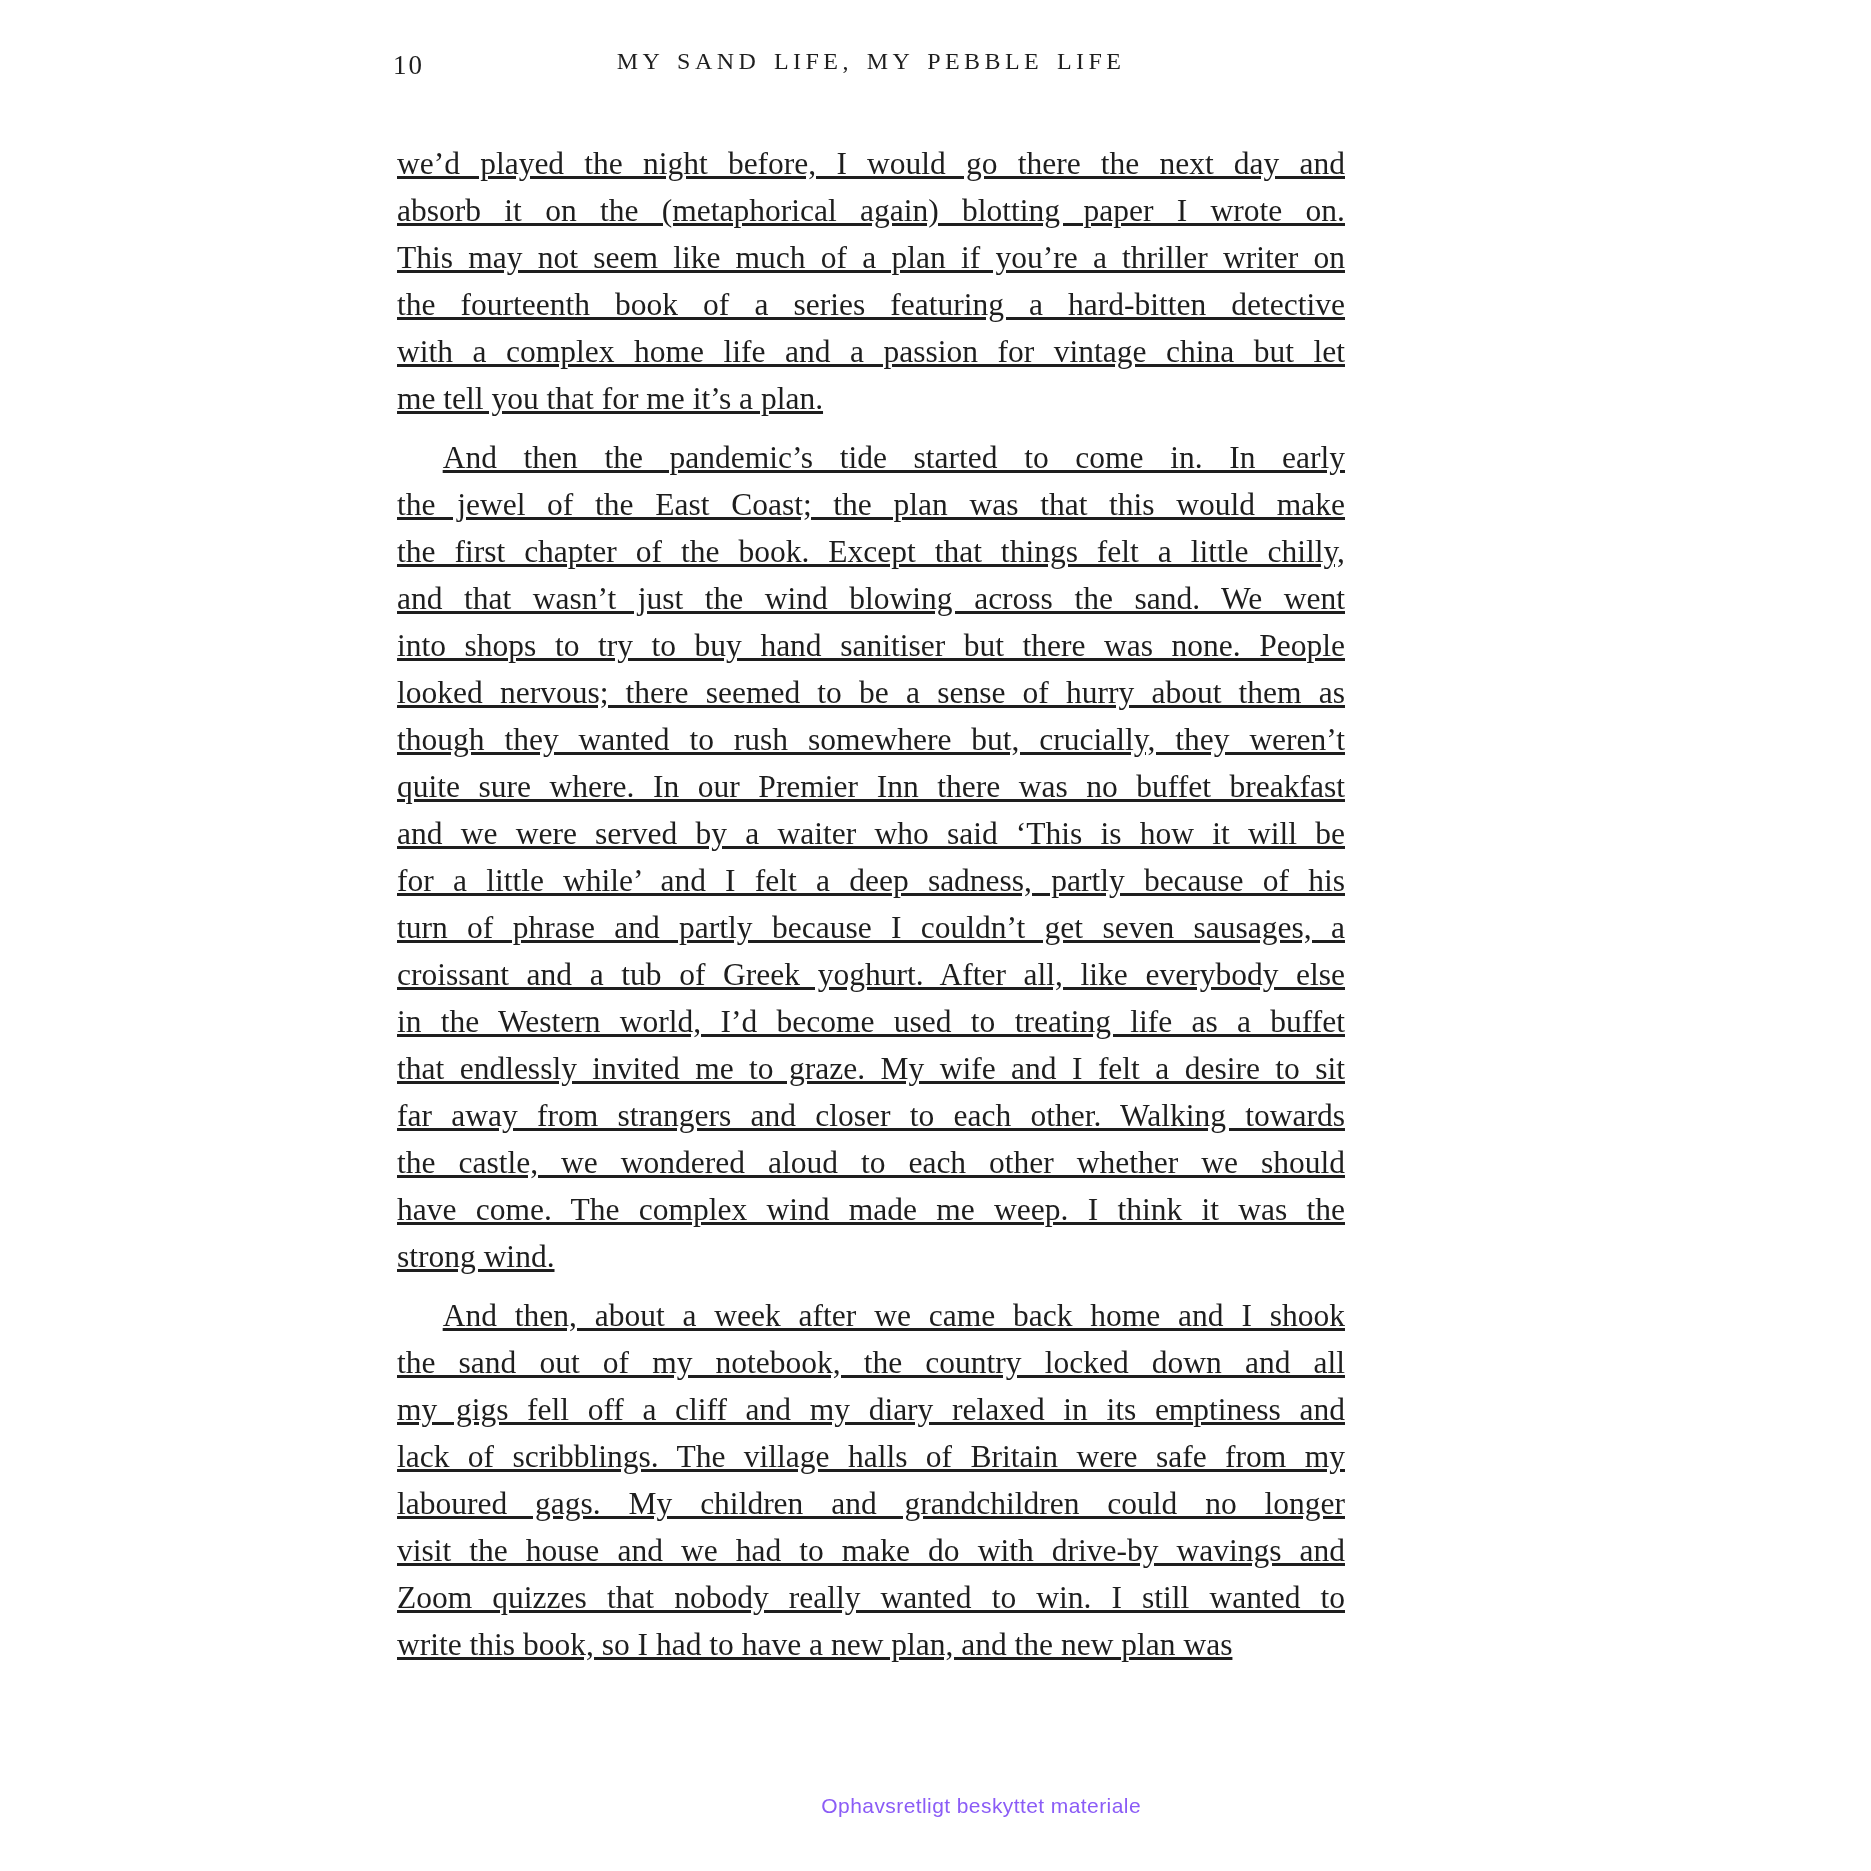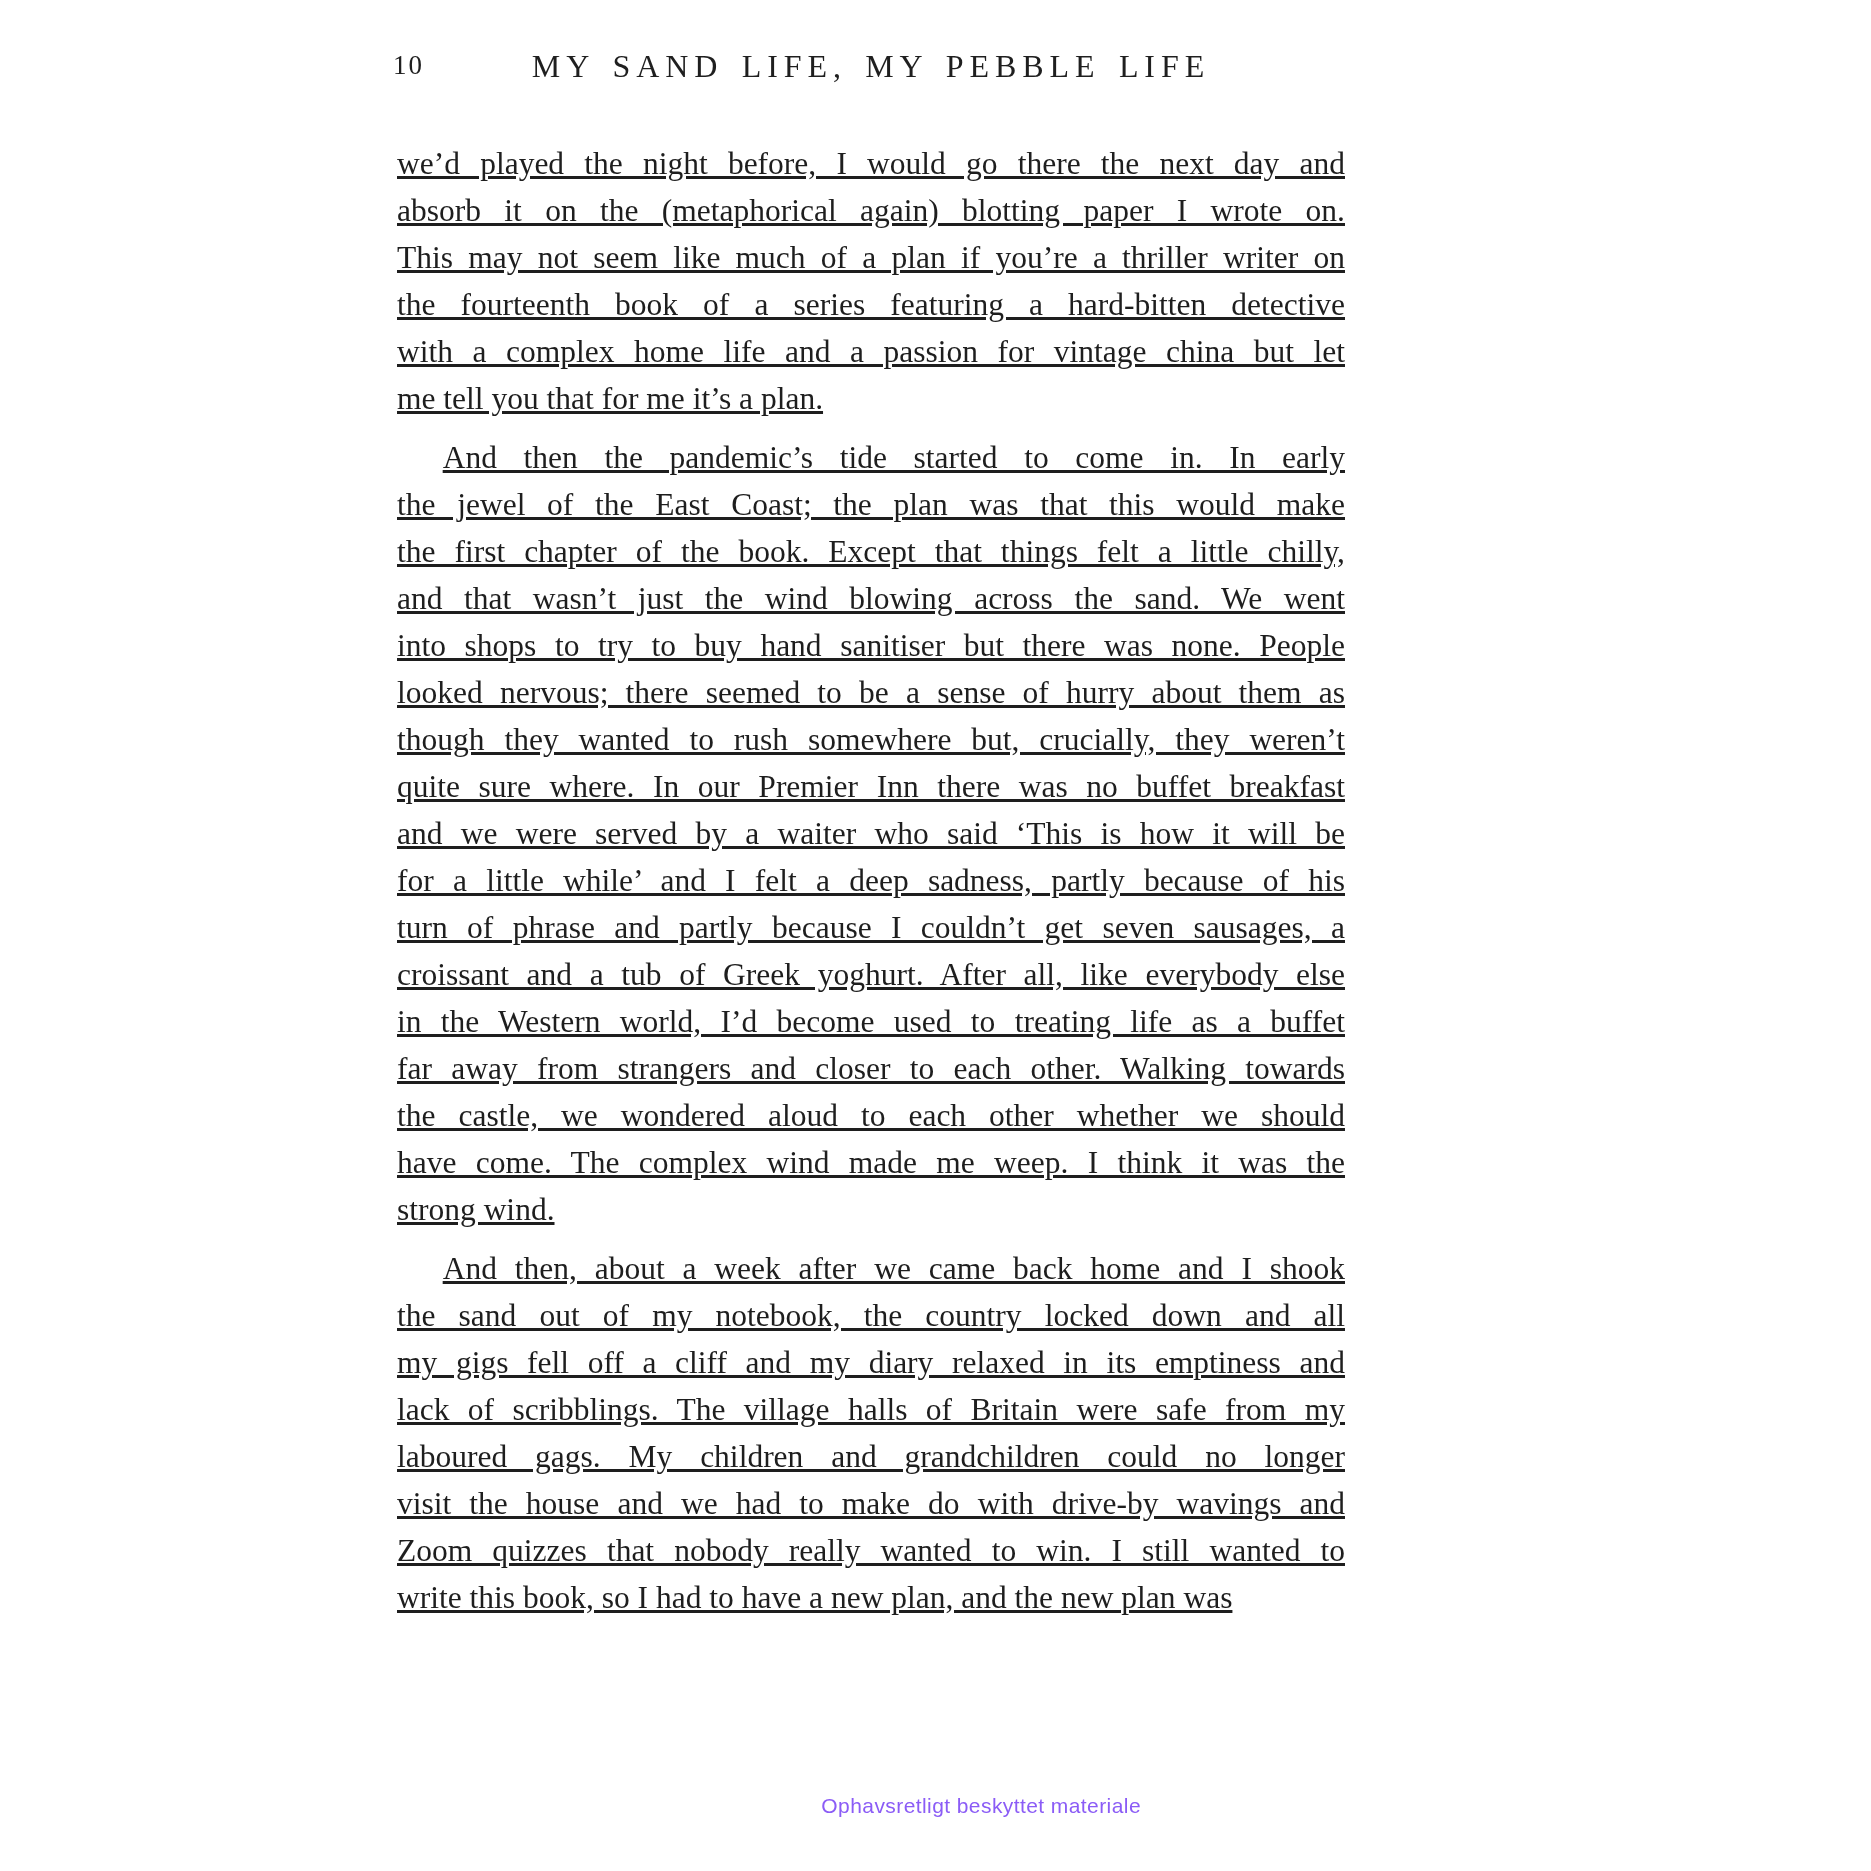--- a/index.html
+++ b/index.html
@@ -31,21 +31,21 @@
     letter-spacing: 2px;
     color: #1f1f1f;
     font-variant-numeric: oldstyle-nums;
   }
   .running-title {
     position: absolute;
     left: 0;
     right: 0;
     top: 0;
     text-align: center;
-    font-size: 32px;
+    font-size: 24px;
     letter-spacing: 0.185em;
     word-spacing: 0.14em;
     color: #1f1f1f;
     white-space: nowrap;
   }
   .body-text {
     position: absolute;
     left: 385px;
     top: 128px;
     width: 972px;
@@ -100,20 +100,21 @@
         <div class="line">and that wasn’t just the wind blowing across the sand. We went</div>
         <div class="line">into shops to try to buy hand sanitiser but there was none. People</div>
         <div class="line">looked nervous; there seemed to be a sense of hurry about them as</div>
         <div class="line">though they wanted to rush somewhere but, crucially, they weren’t</div>
         <div class="line">quite sure where. In our Premier Inn there was no buffet breakfast</div>
         <div class="line">and we were served by a waiter who said ‘This is how it will be</div>
         <div class="line">for a little while’ and I felt a deep sadness, partly because of his</div>
         <div class="line">turn of phrase and partly because I couldn’t get seven sausages, a</div>
         <div class="line">croissant and a tub of Greek yoghurt. After all, like everybody else</div>
         <div class="line">in the Western world, I’d become used to treating life as a buffet</div>
+        <div class="line">that endlessly invited me to graze. My wife and I felt a desire to sit</div>
         <div class="line">far away from strangers and closer to each other. Walking towards</div>
         <div class="line">the castle, we wondered aloud to each other whether we should</div>
         <div class="line">have come. The complex wind made me weep. I think it was the</div>
         <div class="line last">strong wind.</div>
       </div>
       <div class="para indent">
         <div class="line">And then, about a week after we came back home and I shook</div>
         <div class="line">the sand out of my notebook, the country locked down and all</div>
         <div class="line">my gigs fell off a cliff and my diary relaxed in its emptiness and</div>
         <div class="line">lack of scribblings. The village halls of Britain were safe from my</div>

